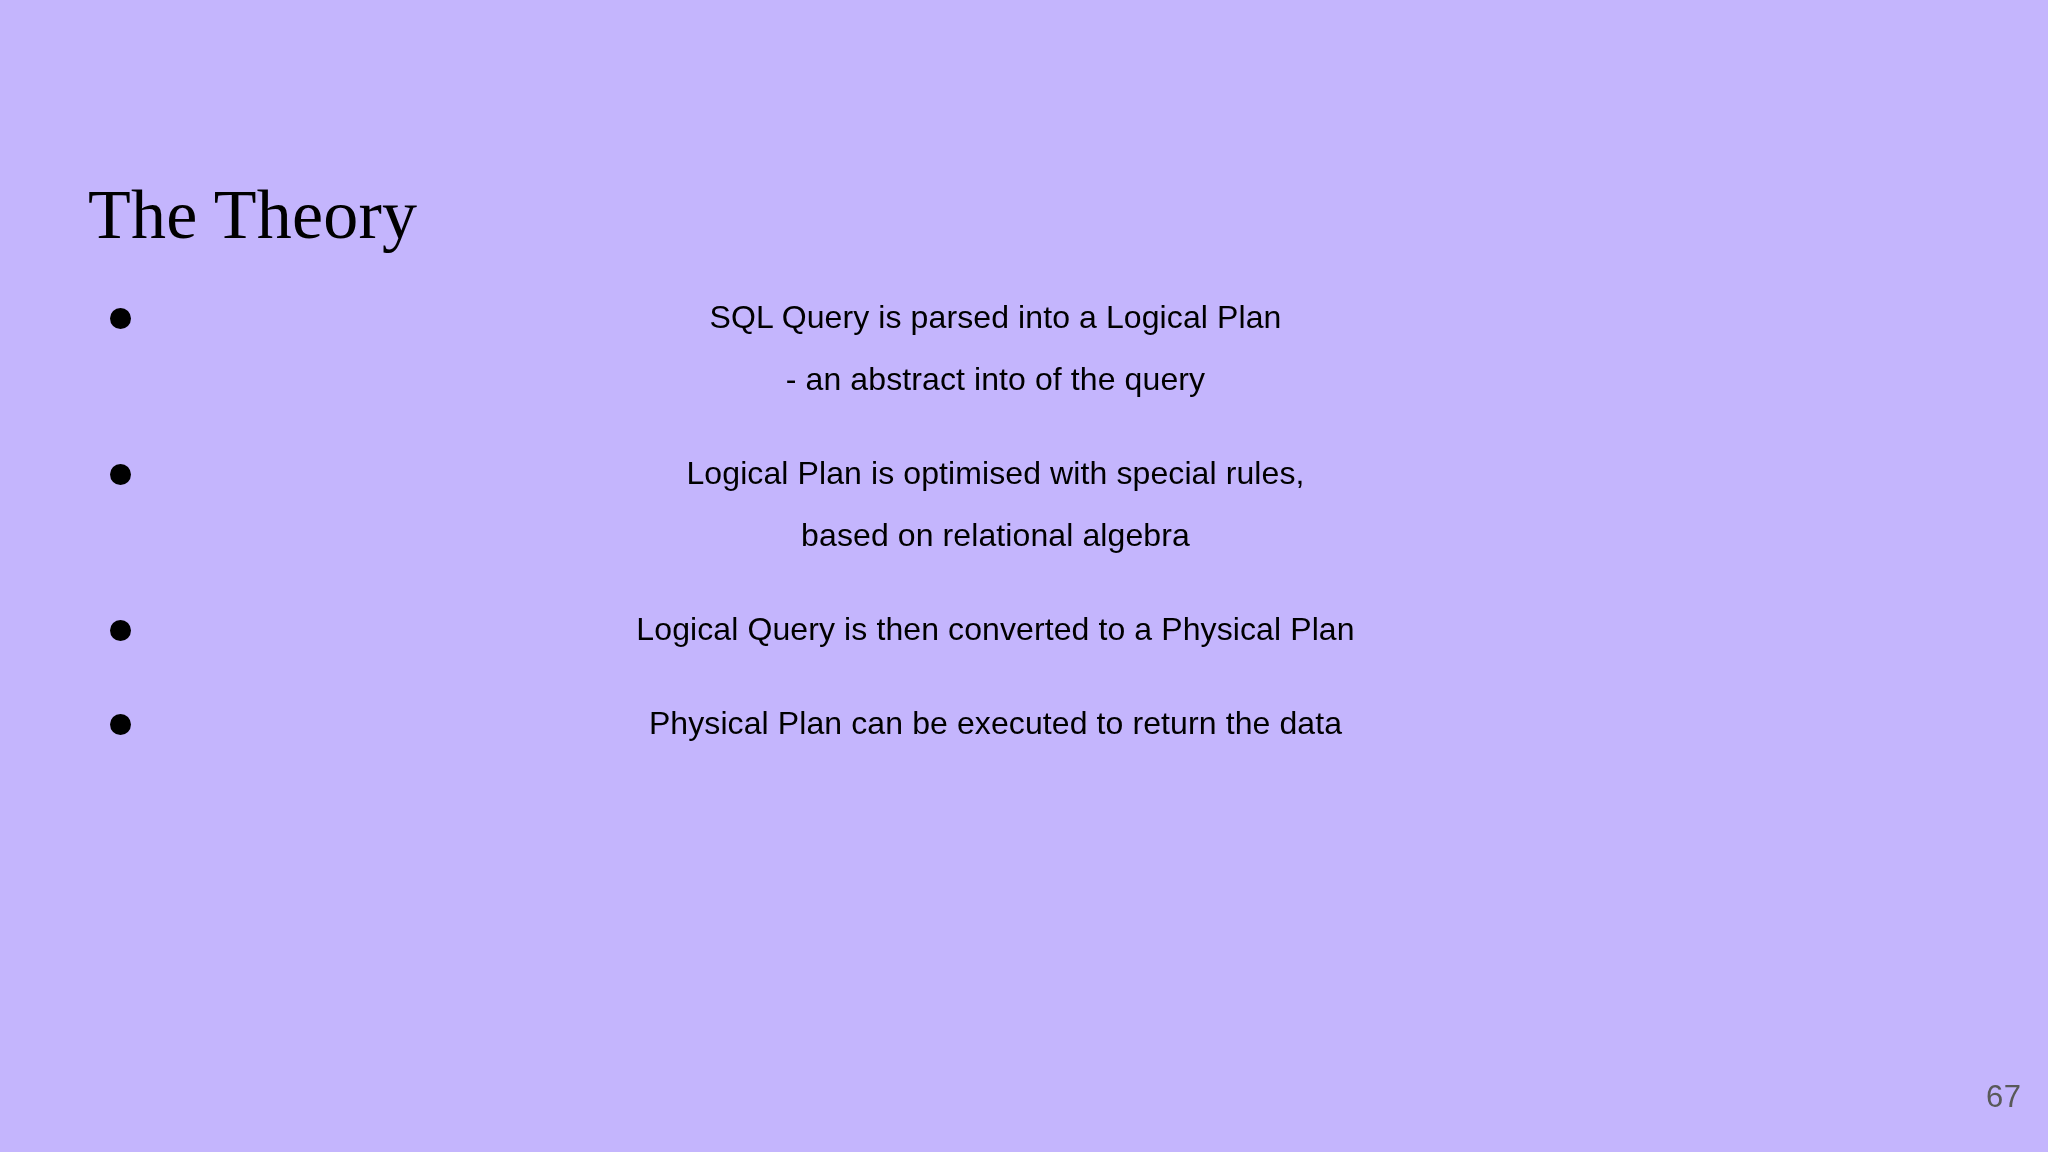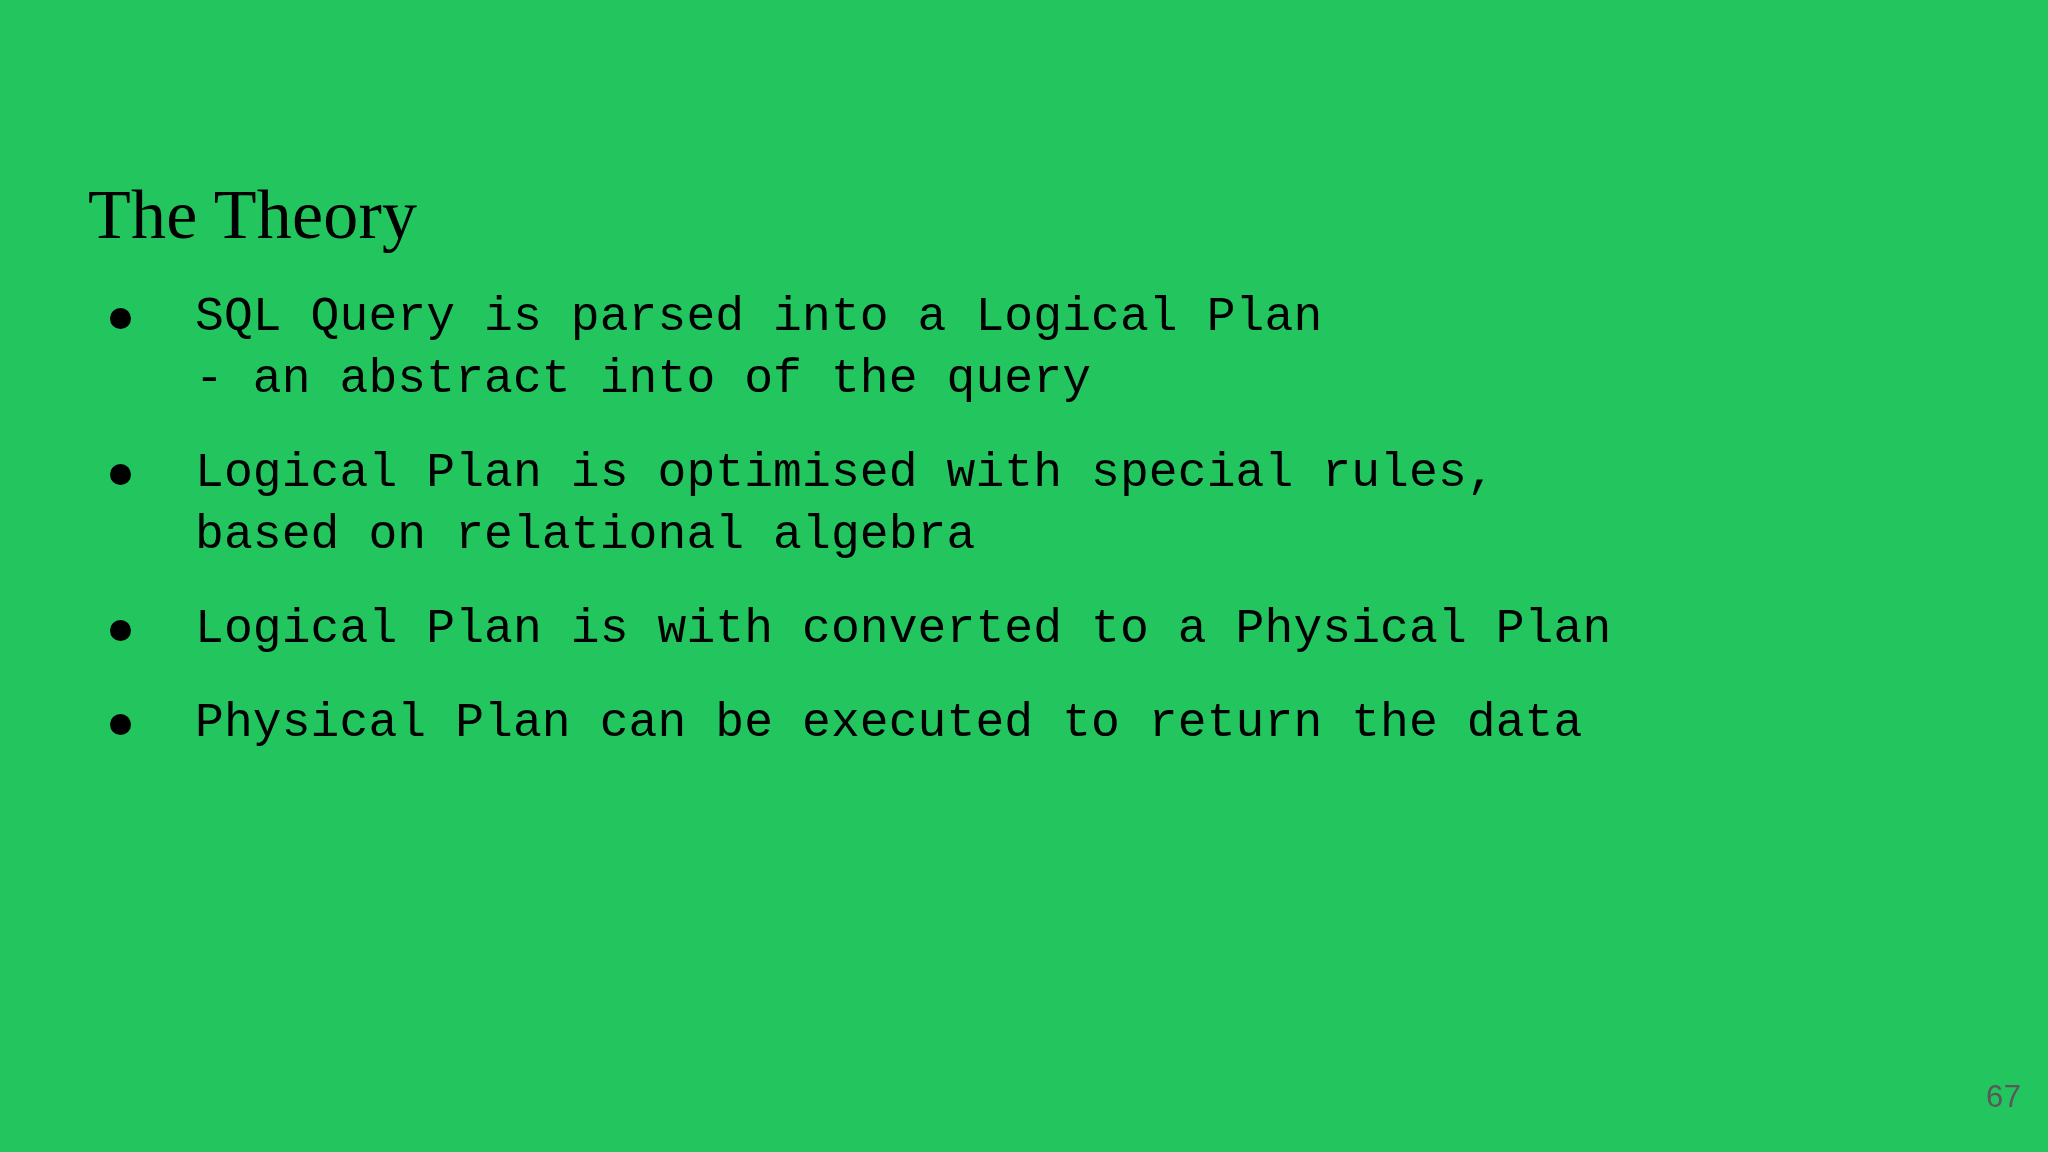--- a/index.html
+++ b/index.html
@@ -12,21 +12,22 @@
     height: 1152px;
     position: relative;
     overflow: hidden;
     font-family: "Liberation Serif", "DejaVu Serif", serif;
     -webkit-font-smoothing: antialiased;
   }
 
   #slide {
     position: absolute;
     inset: 0;
-    background: #22c55e;
+    background: #c4b5fd;
+    text-align: center;
   }
 
   
   #slide-title {
     position: absolute;
     left: 88px;
     top: 126px;
     font-family: "Liberation Serif", "DejaVu Serif", serif;
     font-size: 70px;
     line-height: 84px;
@@ -64,22 +65,22 @@
     left: 14px;
     top: 22px;
     width: 21px;
     height: 21px;
     border-radius: 50%;
     background: #000000;
   }
 
   .bullet-text {
     flex: 1 1 auto;
-    font-family: Liberation Mono, monospace;
-    font-size: 48px;
+    font-family: Liberation Sans, sans-serif;
+    font-size: 32px;
     line-height: 62px;
     color: #000000;
     letter-spacing: 0.1px;
   }
   .bullet-line {
     display: block;
     white-space: nowrap;
   }
 
   
@@ -121,21 +122,21 @@
         <span class="bullet-line">Logical Plan is optimised with special rules,</span>
         <span class="bullet-line">based on relational algebra</span>
       </span>
     </div>
 
     <div class="bullet-item">
       <span class="bullet-marker">
         <span class="bullet-dot"></span>
       </span>
       <span class="bullet-text">
-        <span class="bullet-line">Logical Plan is with converted to a Physical Plan</span>
+        <span class="bullet-line">Logical Query is then converted to a Physical Plan</span>
       </span>
     </div>
 
     <div class="bullet-item">
       <span class="bullet-marker">
         <span class="bullet-dot"></span>
       </span>
       <span class="bullet-text">
         <span class="bullet-line">Physical Plan can be executed to return the data</span>
       </span>

